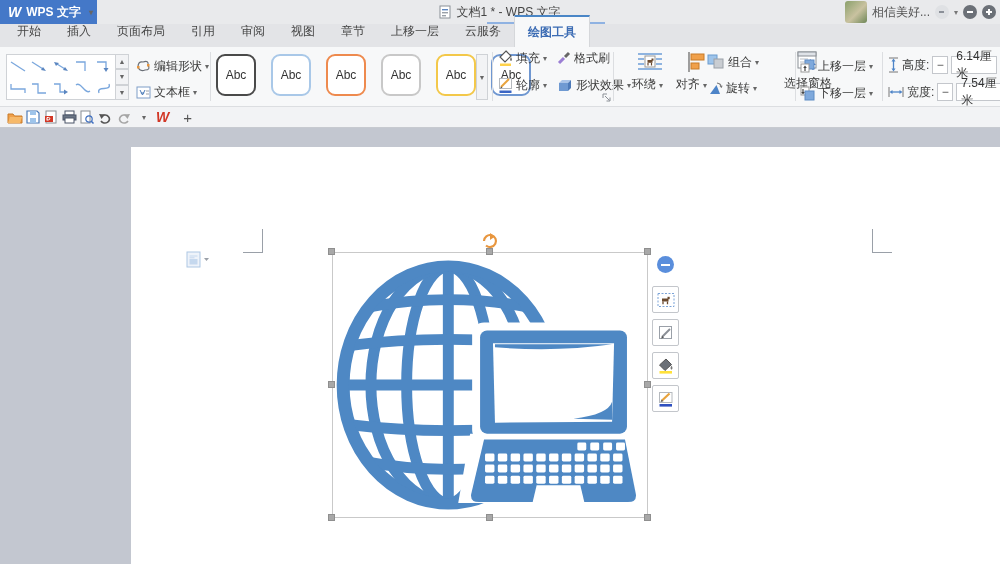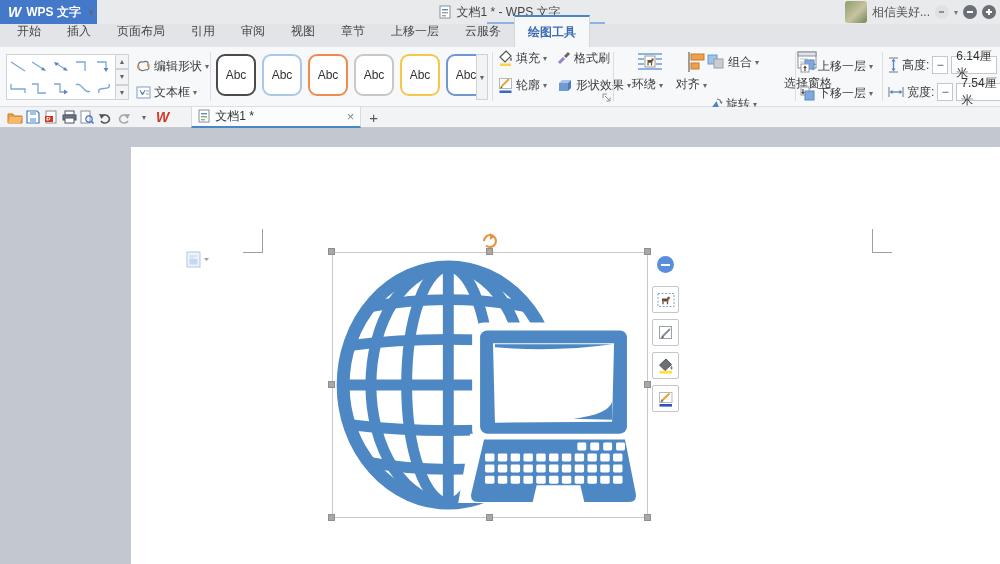--- a/index.html
+++ b/index.html
@@ -225,21 +225,21 @@
           <path d="M4,4 l2.5,5 M6.5,9 L9,4 M4.8,7 h3.4" stroke="#4a7ab8" stroke-width="1" fill="none"></path>
           <path d="M10,5 h3 M10,8 h3" stroke="#9aa0a8" stroke-width="1"></path>
         </svg>
       <span class="rlabel">文本框</span>
       <span class="caret">▾</span>
     </div>
   </div>
 
   <div class="vdiv" style="left:210px"></div>
 
-  <div class="abs" style="left:216px;top:7px;display:flex;gap:6px;">
+  <div class="abs" style="left:216px;top:7px;display:flex;gap:15px;">
     <div class="preset" style="border-color: rgb(74, 74, 74);">
         <span>Abc</span>
       </div>
     <div class="preset" style="border-color: rgb(169, 200, 232);">
         <span>Abc</span>
       </div>
     <div class="preset" style="border-color: rgb(238, 138, 78);">
         <span>Abc</span>
       </div>
     <div class="preset" style="border-color: rgb(200, 200, 200);">
@@ -325,21 +325,21 @@
       </div>
       <div style="width:74px;">
         <div class="rrow">
           <svg width="18" height="16">
               <rect x="1" y="1" width="9" height="9" fill="#9ec4ea" stroke="#6b9cd0"></rect>
               <rect x="7" y="5" width="9" height="9" fill="#c9cdd2" stroke="#9aa0a8"></rect>
             </svg>
           <span class="rlabel">组合</span>
           <span class="caret">▾</span>
         </div>
-        <div class="rrow" style="margin-top:20px">
+        <div class="rrow" style="margin-top:4px">
           <svg width="16" height="15">
               <polygon points="3,13 13,13 9.5,4" fill="#4d84c8"></polygon>
               <path d="M10,2 a5,4 0 0 1 4,3" stroke="#777" fill="none" stroke-width="1.2"></path>
               <polygon points="14.8,7 12.5,5.5 15.5,4.5" fill="#777"></polygon>
             </svg>
           <span class="rlabel">旋转</span>
           <span class="caret">▾</span>
         </div>
       </div>
       <div style="width:54px;text-align:center;">
@@ -457,30 +457,20 @@
       </svg>
     </div>
   <div class="qbtn">
       <svg width="15" height="13">
         <path d="M11,5 a4.5,4 0 1 0 1,5" stroke="#a6a6a6" stroke-width="1.6" fill="none"></path>
         <polygon points="14,3 8,3.5 11.5,8" fill="#a6a6a6"></polygon>
       </svg>
     </div>
   <span class="caret" style="margin-left:10px">▾</span>
   <span id="wlogo-red">W</span>
-  <div id="doc-tab">
-    <svg width="12" height="14">
-        <rect x="1" y="1" width="10" height="12" fill="#fff" stroke="#8a8f96"></rect>
-        <rect x="3" y="4" width="6" height="1.4" fill="#5e87c0"></rect>
-        <rect x="3" y="7" width="6" height="1.4" fill="#7fae6a"></rect>
-        <rect x="3" y="10" width="4" height="1.4" fill="#9aa0a8"></rect>
-      </svg>
-    <span>文档1 *</span>
-    <span class="close">×</span>
-  </div>
   <span id="newtab">+</span>
 </div>
 
 <div id="docarea">
   <div id="page"></div>
 
   <div id="crop-tl" class="cropmark"></div>
   <div id="crop-tr" class="cropmark"></div>
 
   <div id="anchor-icon">

